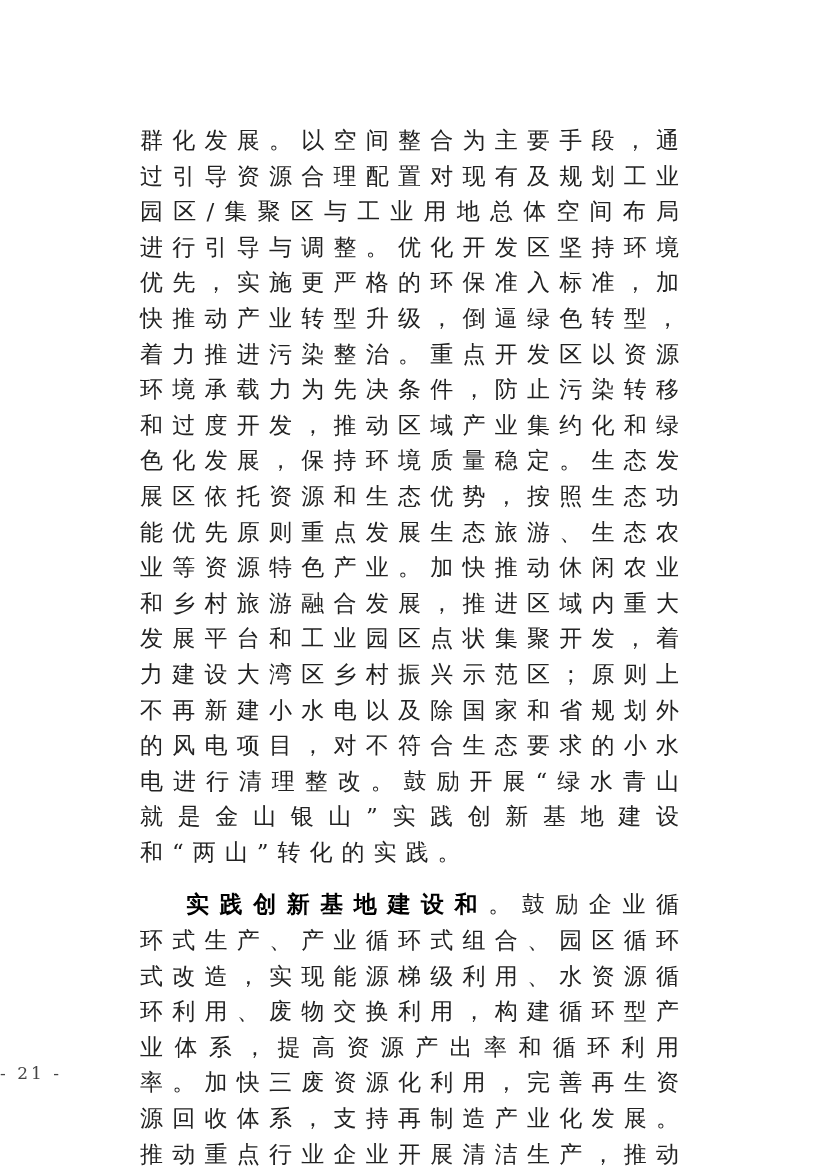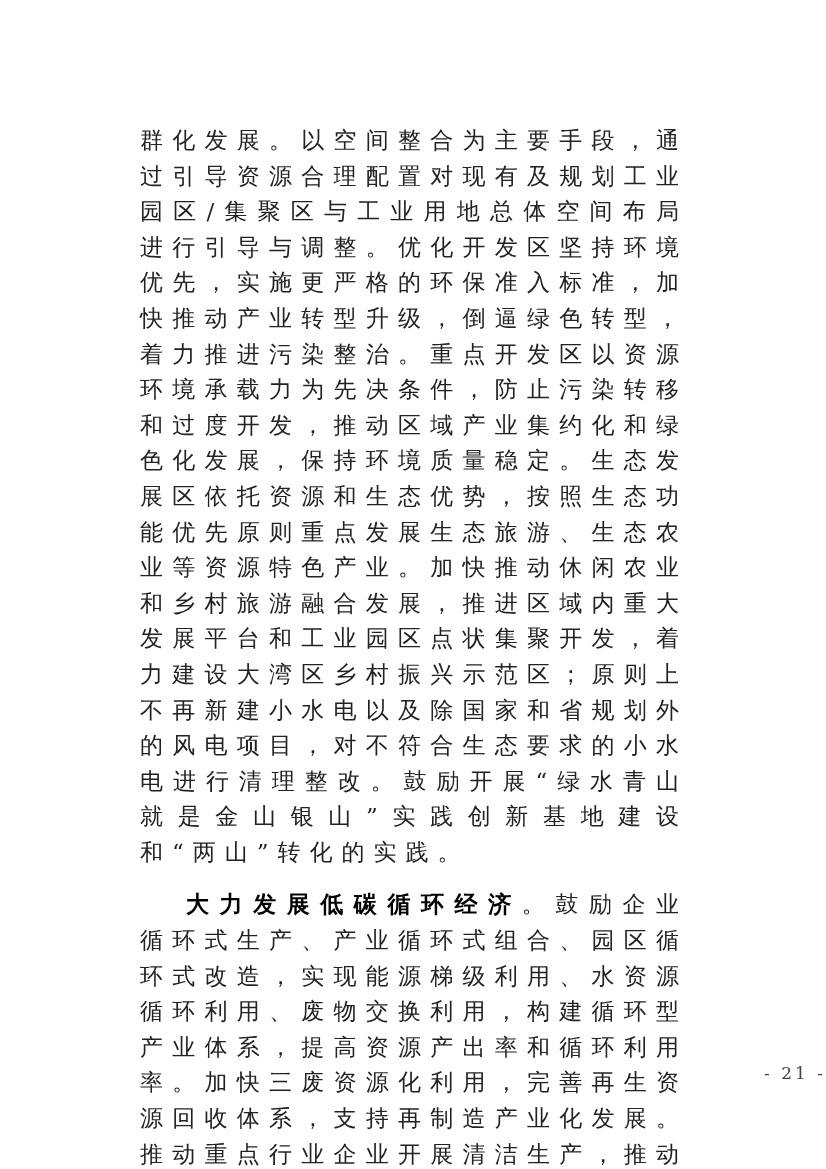--- a/index.html
+++ b/index.html
@@ -37,35 +37,35 @@
   }
   .lead {
     font-weight: bold;
     color: #000;
   }
   .page-number {
     position: absolute;
     top: 1063px;
     left: 0;
     width: 826px;
-    text-align: right;
+    text-align: left;
     font-family: "DejaVu Serif", "Liberation Serif", serif;
     font-size: 17px;
     color: #444;
     letter-spacing: 3px;
   }
 </style>
 </head>
 <body>
 
 <div class="page">
 
   <p class="para">
     <span>群化发展。以空间整合为主要手段，通过引导资源合理配置对现有及规划工业园区/集聚区与工业用地总体空间布局进行引导与调整。优化开发区坚持环境优先，实施更严格的环保准入标准，加快推动产业转型升级，倒逼绿色转型，着力推进污染整治。重点开发区以资源环境承载力为先决条件，防止污染转移和过度开发，推动区域产业集约化和绿色化发展，保持环境质量稳定。生态发展区依托资源和生态优势，按照生态功能优先原则重点发展生态旅游、生态农业等资源特色产业。加快推动休闲农业和乡村旅游融合发展，推进区域内重大发展平台和工业园区点状集聚开发，着力建设大湾区乡村振兴示范区；原则上不再新建小水电以及除国家和省规划外的风电项目，对不符合生态要求的小水电进行清理整改。鼓励开展“绿水青山就是金山银山”实践创新基地建设和“两山”转化的实践。</span>
   </p>
 
   <p class="para indent">
-    <span class="lead">大力发展低碳循环经济</span><span>。鼓励企业循环式生产、产业循环式组合、园区循环式改造，实现能源梯级利用、水资源循环利用、废物交换利用，构建循环型产业体系，提高资源产出率和循环利用率。加快三废资源化利用，完善再生资源回收体系，支持再制造产业化发展。推动重点行业企业开展清洁生产，推动传统制造业绿色改造，通过产业政策调整和低碳技术推广，改造提升传统产业，培育战略性新兴产业，推进节能减排目标实现。</span>
+    <span class="lead">实践创新基地建设和</span><span>。鼓励企业循环式生产、产业循环式组合、园区循环式改造，实现能源梯级利用、水资源循环利用、废物交换利用，构建循环型产业体系，提高资源产出率和循环利用率。加快三废资源化利用，完善再生资源回收体系，支持再制造产业化发展。推动重点行业企业开展清洁生产，推动传统制造业绿色改造，通过产业政策调整和低碳技术推广，改造提升传统产业，培育战略性新兴产业，推进节能减排目标实现。</span>
   </p>
 
 </div>
 
 <div class="page-number">- 21 -</div>
 
 </body></html>

